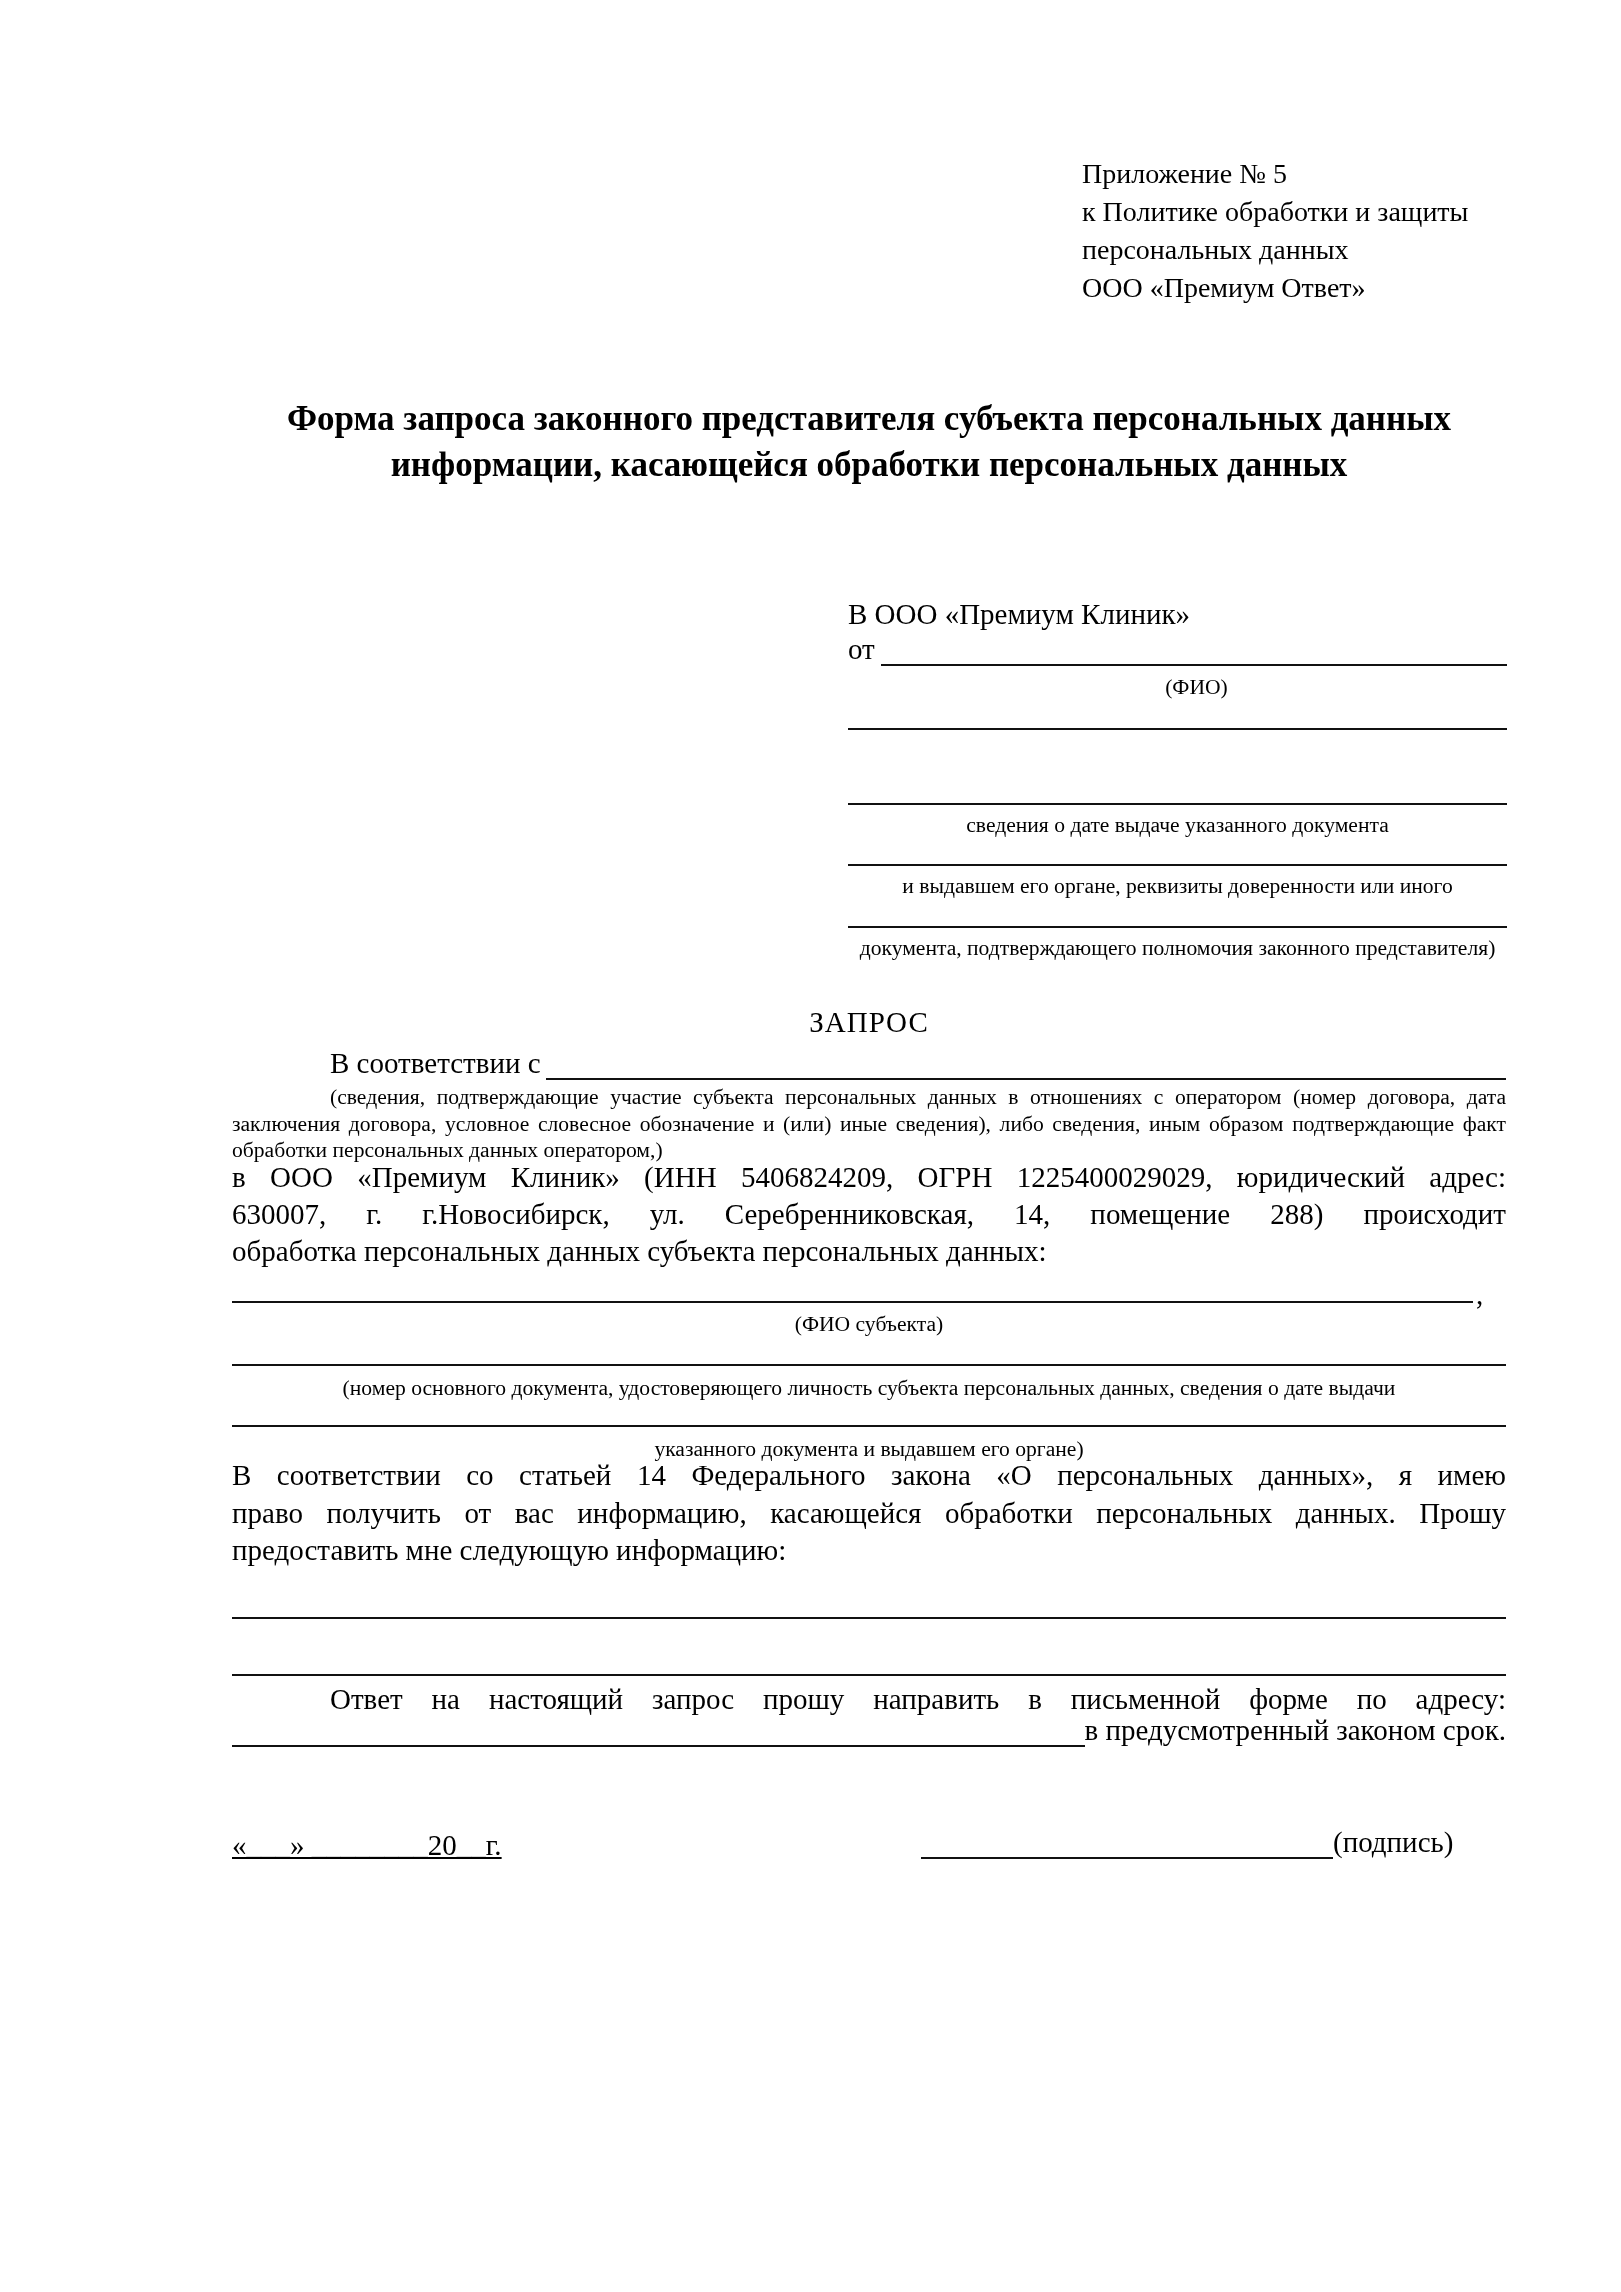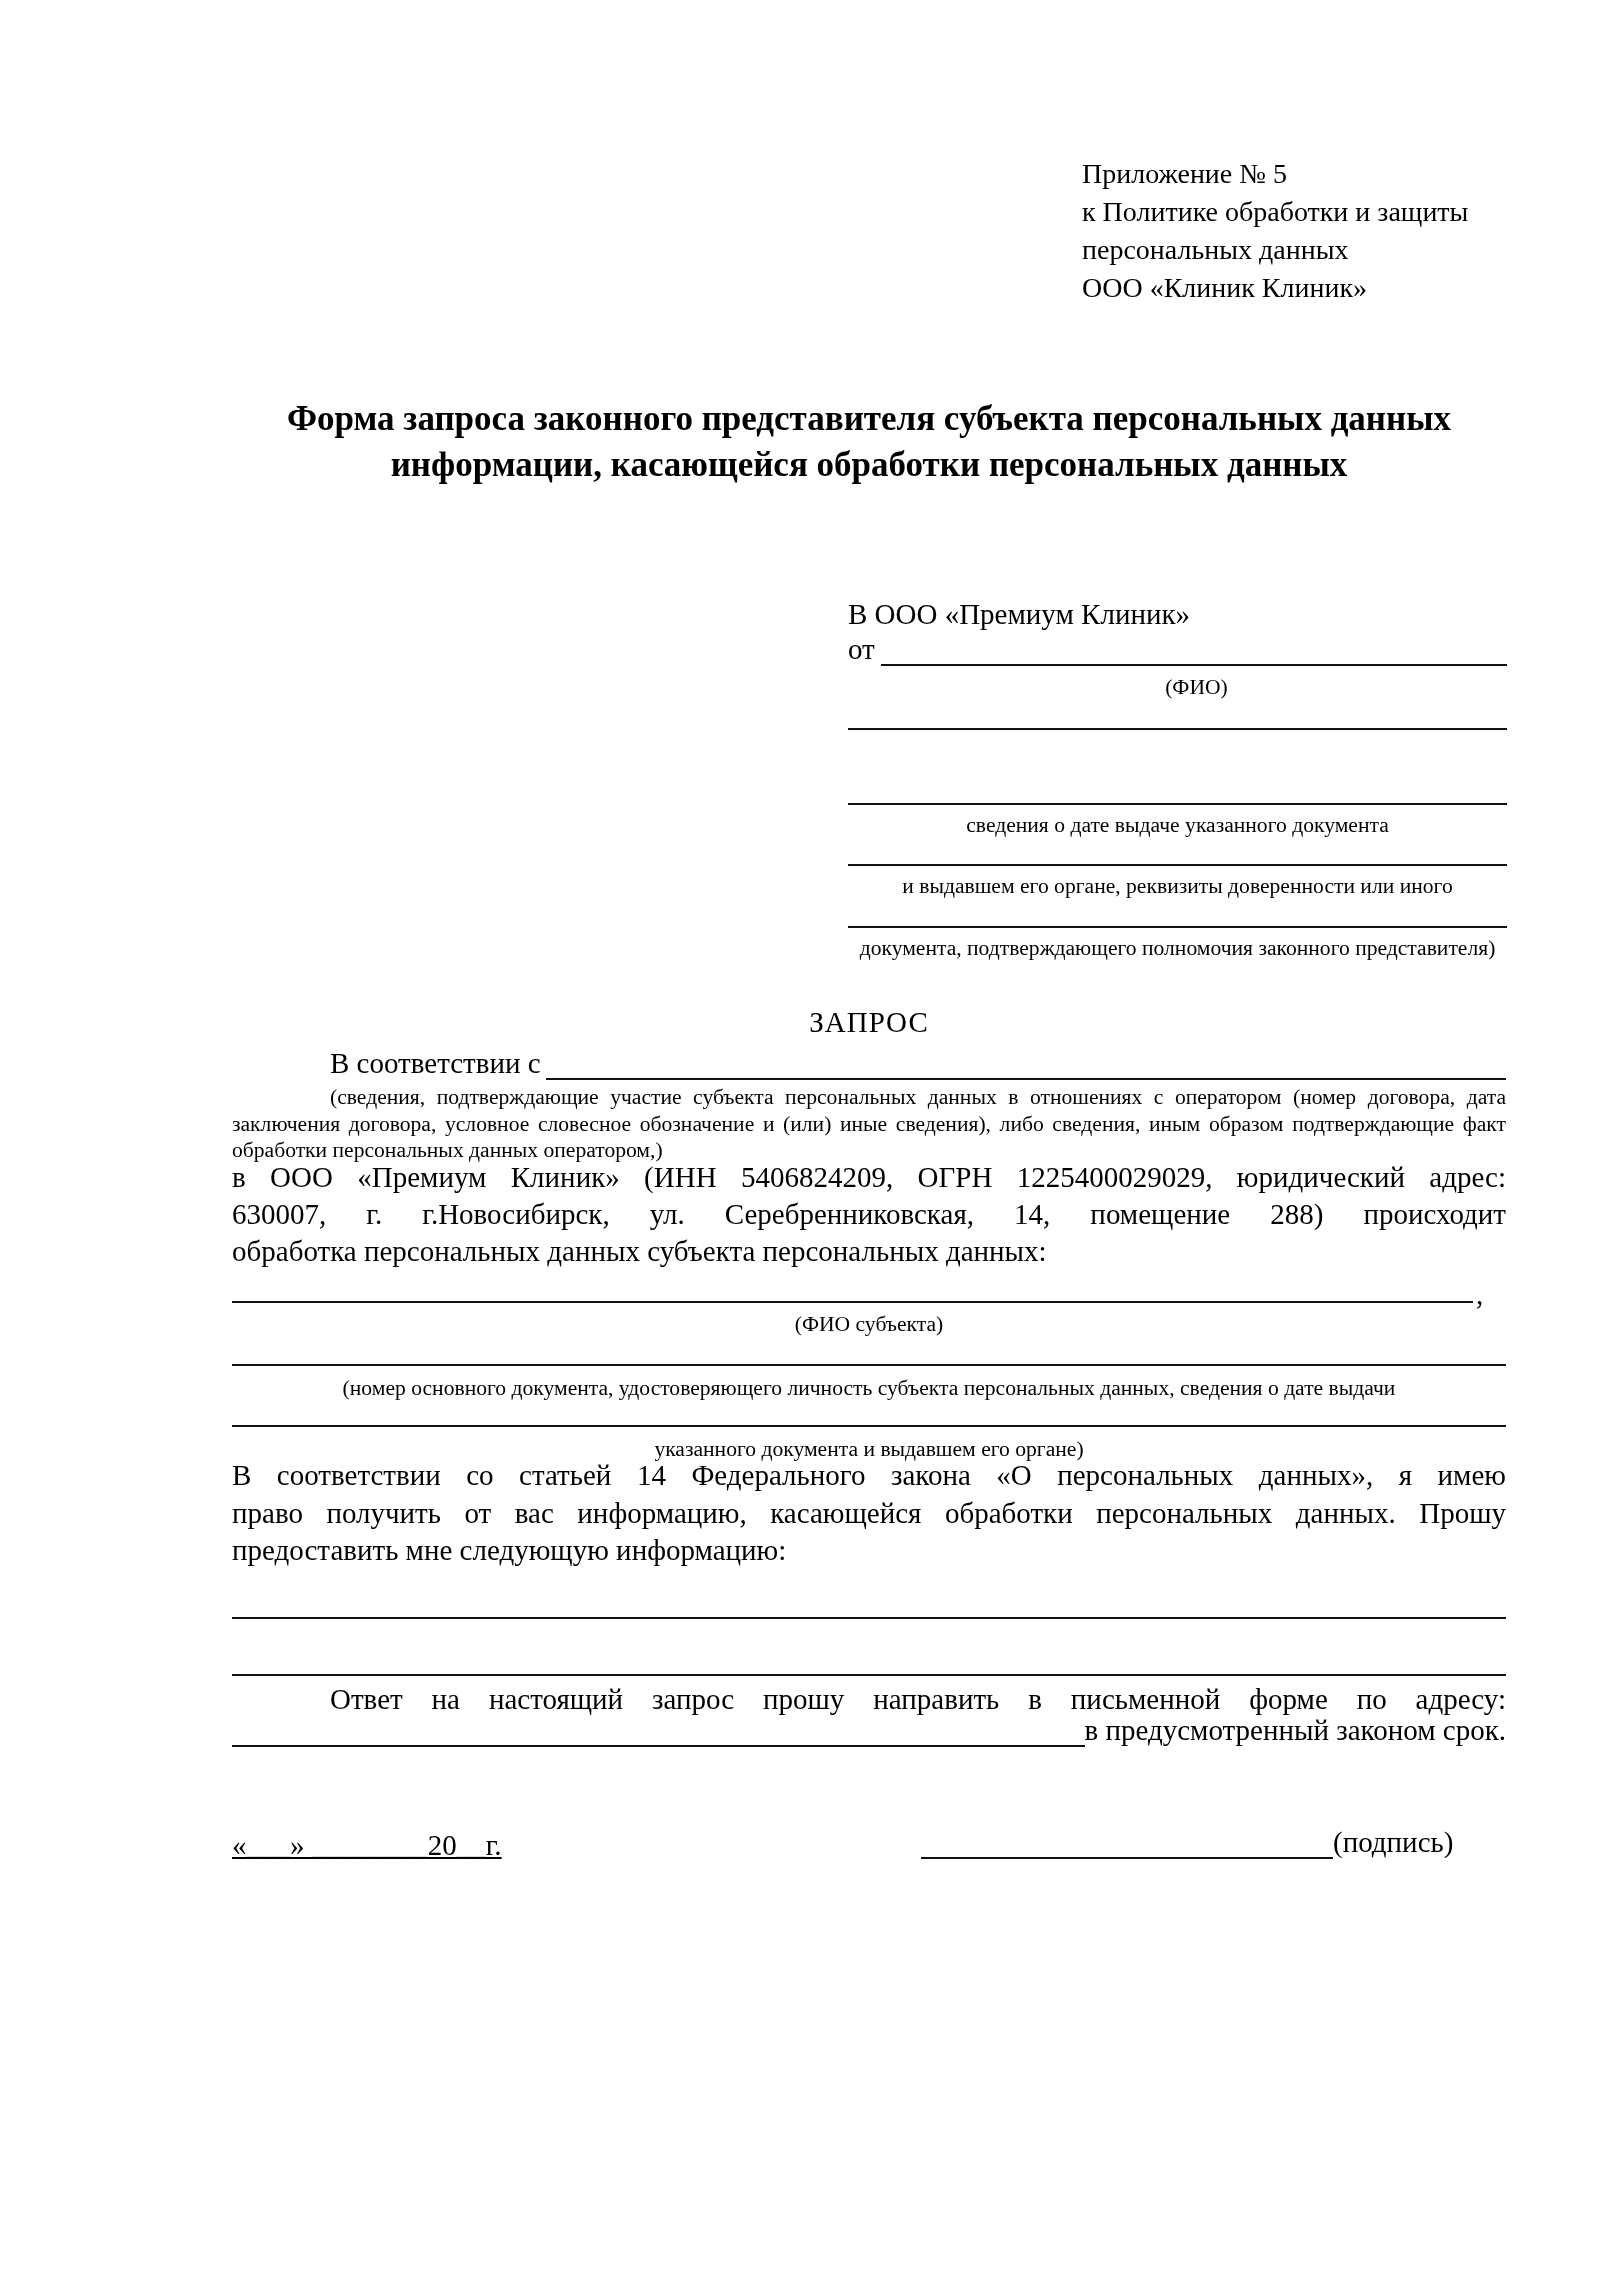--- a/index.html
+++ b/index.html
@@ -36,21 +36,21 @@
 </style>
 </head>
 <body>
 
 <div class="page">
 
   <div class="abs header-block">
     <div>Приложение № 5</div>
     <div>к Политике обработки и защиты</div>
     <div>персональных данных</div>
-    <div>ООО «Клиник Клиник»</div>
+    <div>ООО «Премиум Ответ»</div>
   </div>
 
   <div class="abs doc-title">
     <div>Форма запроса законного представителя субъекта персональных данных</div>
     <div>информации, касающейся обработки персональных данных</div>
   </div>
 
   <div class="abs to-line">В ООО «Премиум Клиник»</div>
 
   <div class="abs from-row field-row">

